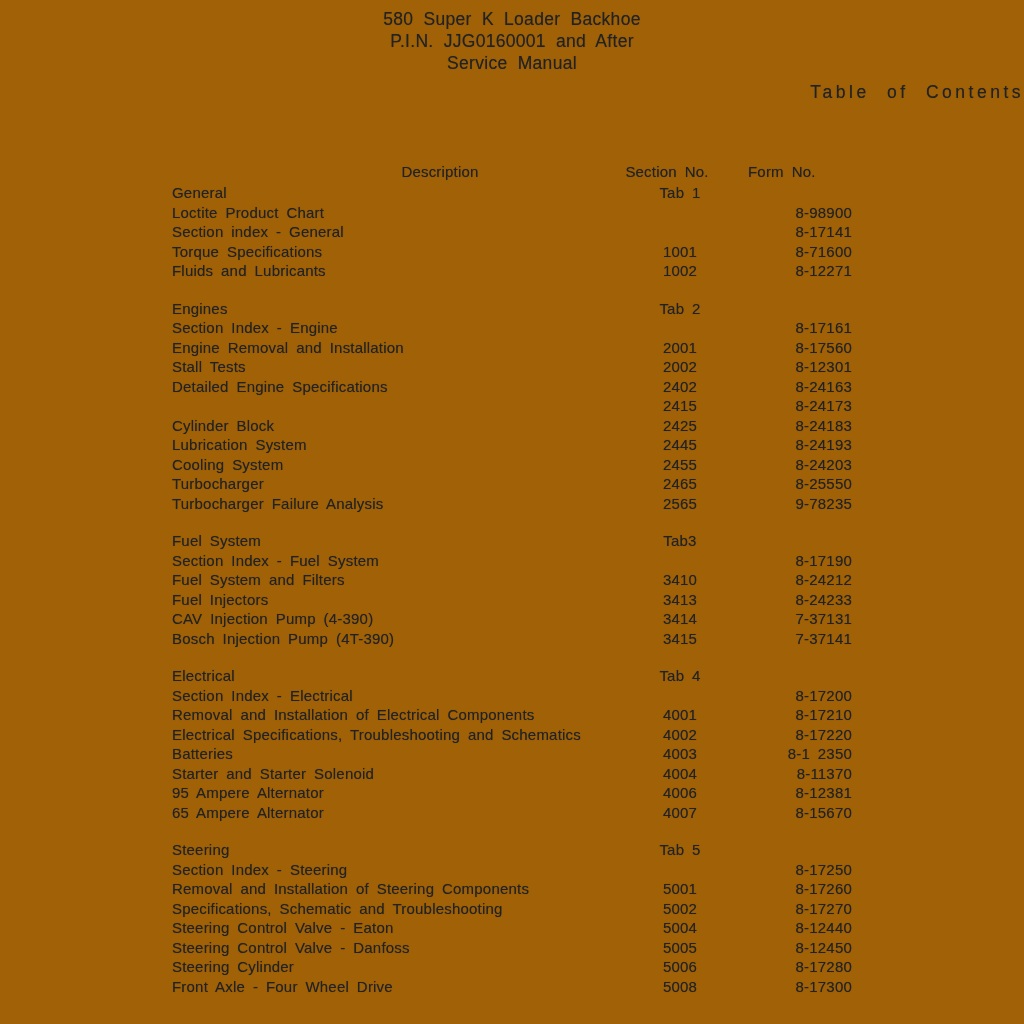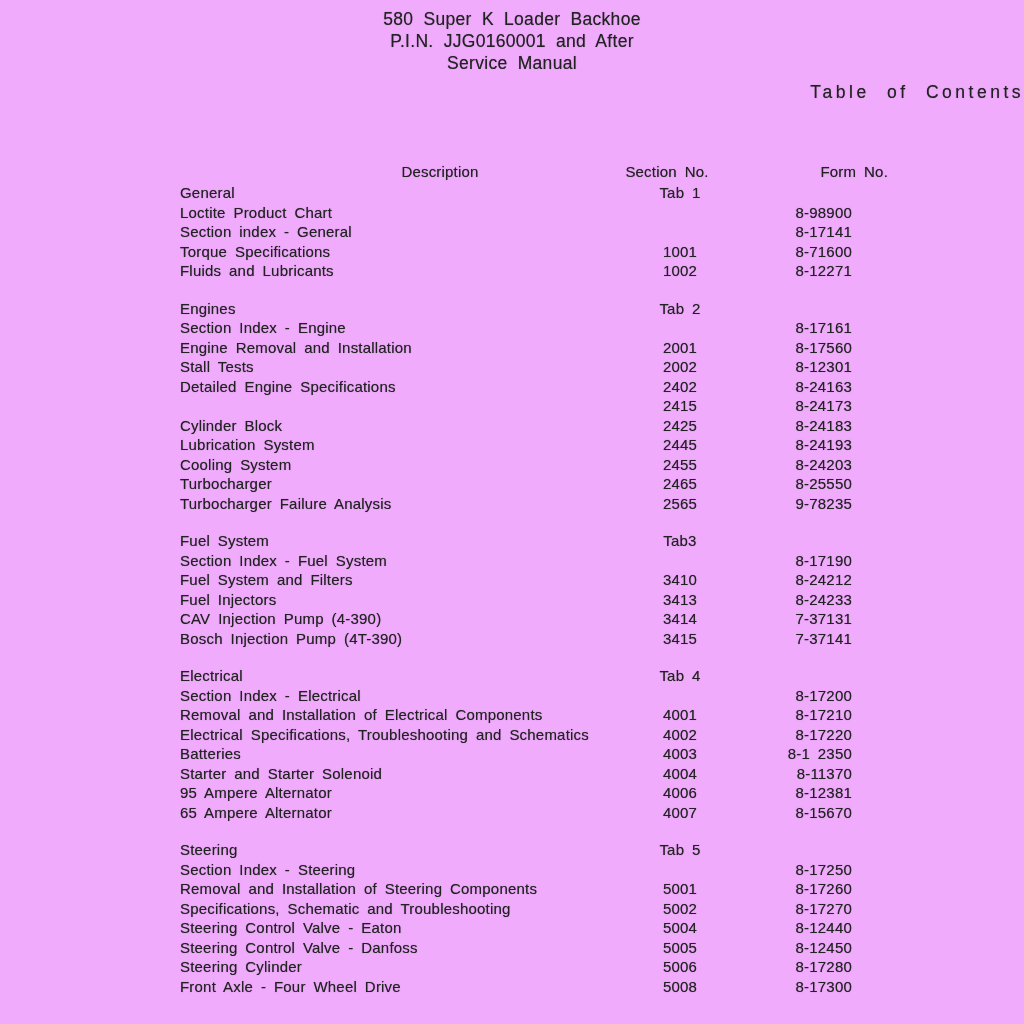--- a/index.html
+++ b/index.html
@@ -1,20 +1,20 @@
 <!DOCTYPE html>
 <html><head>
 <meta charset="utf-8">
 <style>
   html,body { margin:0; padding:0; background:#ffffff; }
   .page {
     position:relative;
     width:1024px;
     height:1024px;
-    background:#f0abfc;
+    background:#a16207;
     overflow:hidden;
     font-family:"Liberation Sans","DejaVu Sans",sans-serif;
     color:#222222;
     text-shadow:0 0 0.8px rgba(40,40,40,0.55);
   }
   
   .doc-header {
     position:absolute; top:8px; left:0; width:100%;
     text-align:center;
     font-size:17.5px; line-height:22px;
@@ -30,25 +30,25 @@
   }
   
   .toc-table {
     position:absolute; left:172px; top:130px; width:690px;
     font-size:15px;
     letter-spacing:0.2px; word-spacing:3.5px;margin-top:32px;
   }
   .thead { position:relative; height:21px; line-height:19px; }
   .h-desc { position:absolute; left:168px; width:200px; text-align:center; }
   .h-sec  { position:absolute; left:425px; width:140px; text-align:center; }
-  .h-form { position:absolute; left:576px; width:140px; text-align:right; }
+  .h-form { position:absolute; left:576px; width:140px; text-align:left; }
   .section { margin-top:18px; }
   .section:first-child { margin-top:0; }
   .trow { position:relative; height:19.5px; line-height:19.5px; white-space:nowrap; }
-  .c-desc { position:absolute; left:8px;text-align:right; }
+  .c-desc { position:absolute; left:0;text-align:right; }
   .c-sec  { position:absolute; left:448px; width:120px; text-align:center; }
   .c-form { position:absolute; left:558px; width:122px; text-align:right; }
 </style>
 </head>
 <body>
 
 <div class="page">
 
   <div class="doc-header">
     <div>580 Super K Loader Backhoe</div>

